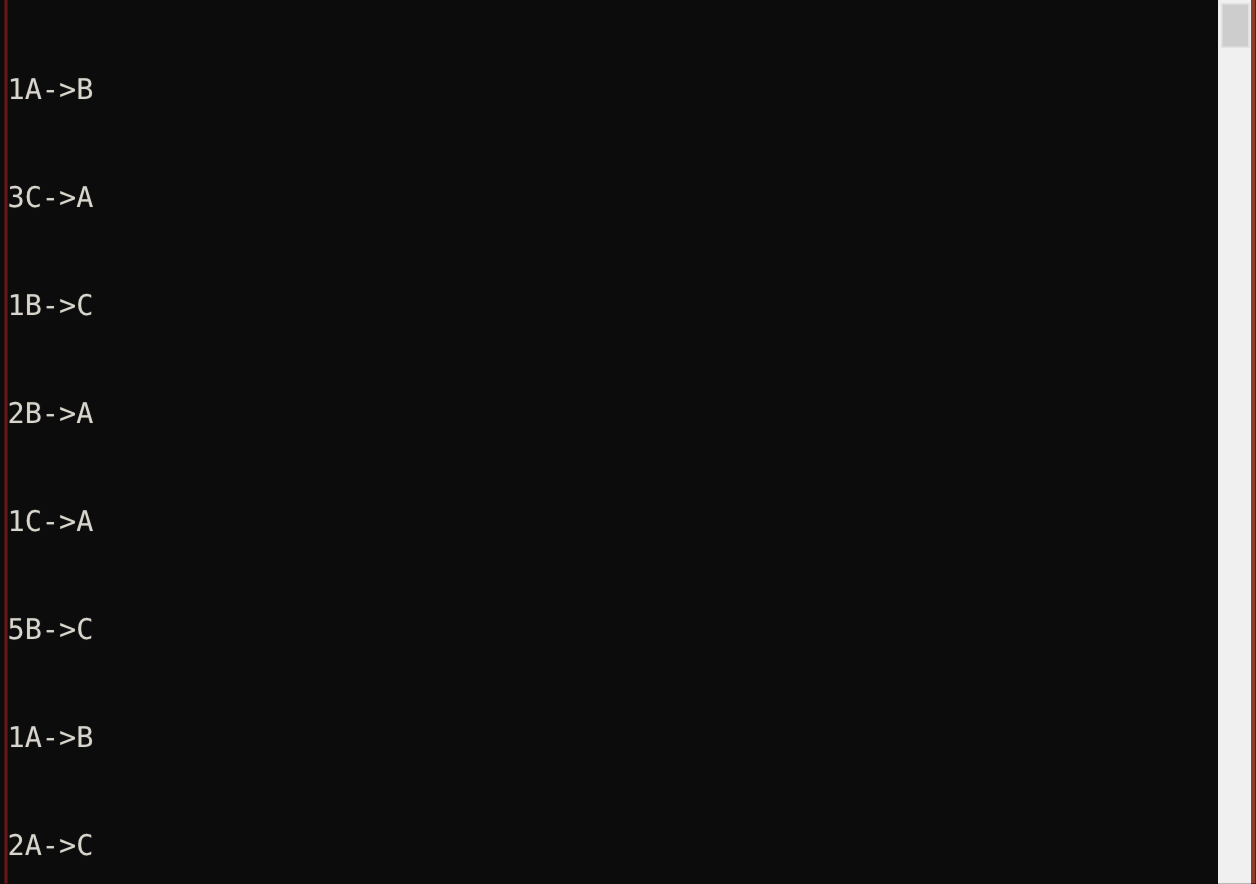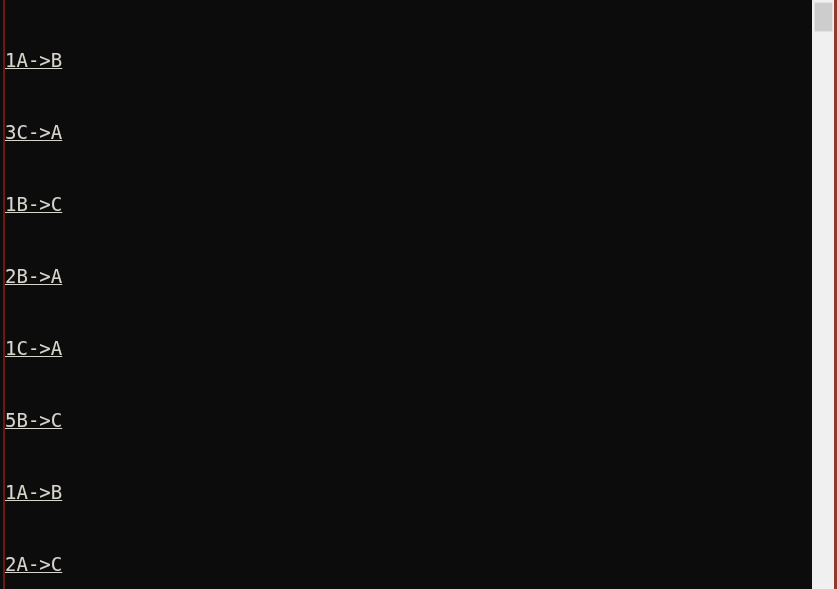--- a/index.html
+++ b/index.html
@@ -57,21 +57,20 @@
     line-height: 24px;
     letter-spacing: 0px;
     white-space: pre;
     text-shadow: 0 0 1px rgba(216,213,205,0.25);
   }
 
   .console-line {
     display: block;
     height: 24px;
     white-space: pre;
-    text-decoration: underline;
   }
 
   
   #scrollbar {
     position: absolute;
     right: 3px;
     top: 0;
     width: 22px;
     height: 589px;
     background: #f0f0f0;

